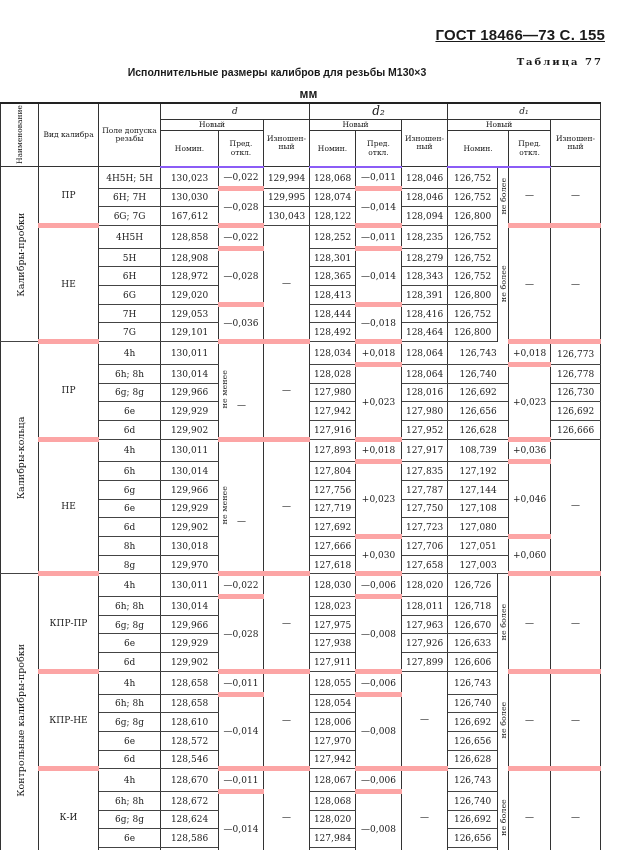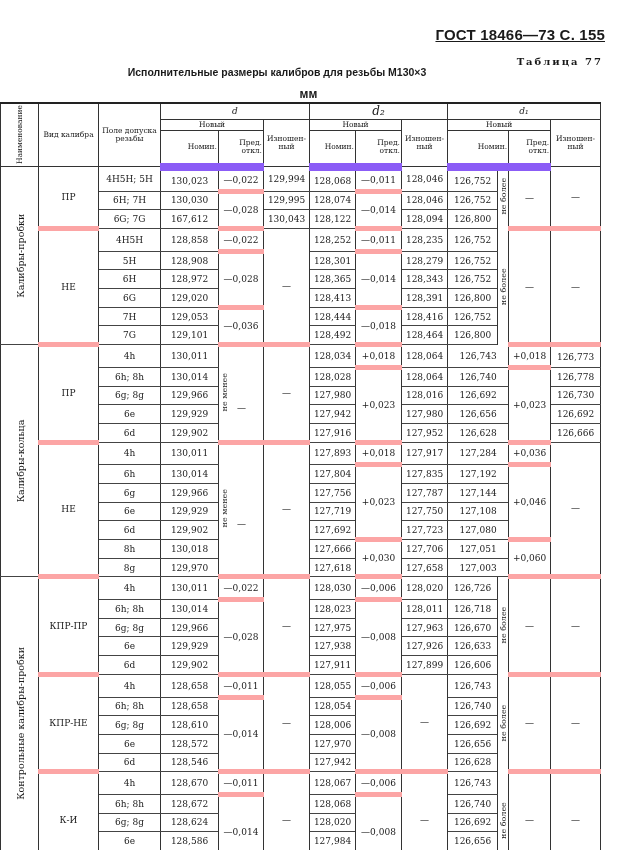--- a/index.html
+++ b/index.html
@@ -10,21 +10,21 @@
   .table-no { position: absolute; right: 14px; top: 56px; font-size: 10px; letter-spacing: 2px; font-weight: bold; }
   .title { position: absolute; left: 0; width: 554px; top: 66px; text-align: center;
            font-family: "Liberation Sans", sans-serif; font-weight: bold; font-size: 10.5px; }
   .units { position: absolute; left: 0; width: 617px; top: 87px; text-align: center;
            font-family: "Liberation Sans", sans-serif; font-weight: bold; font-size: 12px; }
   table.main { position: absolute; left: 0; top: 102px; width: 600px; border-collapse: collapse;
                table-layout: fixed; font-size: 9px; }
   table.main th { font-weight: normal; font-size: 7.5px; border: 1px solid #333; border-top: none;
                   padding: 1px; text-align: center; vertical-align: middle; line-height: 1.1; }
   table.main thead tr:first-child th { border-top: 2px solid #222; }
-  table.main thead tr:last-child th { border-bottom: 8px solid #8b5cf6; text-align: right; }
+  table.main thead tr:last-child th { border-bottom: 2px solid #8b5cf6; }
   table.main td { border-left: 1px solid #333; border-right: 1px solid #333; padding: 0 2px;
                   text-align: center; vertical-align: middle; height: 17.7px; white-space: nowrap; }
   td.val { border-bottom: 1px solid #444; }
   td.group { border-bottom: 5px solid #fca5a5; }
   td.section { writing-mode: vertical-rl; transform: rotate(180deg); font-size: 9.5px;
                border-bottom: 1px solid #444; padding: 2px 0; }
   th.vert { writing-mode: vertical-rl; transform: rotate(180deg); font-size: 7.5px; }
   td.note { writing-mode: vertical-rl; transform: rotate(180deg); font-size: 8px; width: 10px;
             border-left: 1px solid #333; padding: 0; }
   td:first-child { border-left: none; }
@@ -216,21 +216,21 @@
       </tr>
       <tr>
         <td class="group" rowspan="7">НЕ</td>
         <td class="val">4h</td>
         <td class="val" style="border-right: 1px solid rgb(51, 51, 51);">130,011</td>
         <td class="group" rowspan="7" style="text-align: left; padding-left: 1px;"><span style="writing-mode:vertical-rl;transform:rotate(180deg);font-size:8px;display:inline-block;margin-right:8px">не менее</span><span>—</span></td>
         <td class="group" rowspan="7">—</td>
         <td class="val">127,893</td>
         <td class="group" rowspan="1">+0,018</td>
         <td class="val">127,917</td>
-        <td class="val" colspan="2">127,284</td>
+        <td class="val" colspan="2">108,739</td>
         <td class="group" rowspan="1">+0,036</td>
         <td class="group" rowspan="7">—</td>
       </tr>
       <tr>
         <td class="val">6h</td>
         <td class="val" style="border-right: 1px solid rgb(51, 51, 51);">130,014</td>
         <td class="val">127,804</td>
         <td class="group" rowspan="4">+0,023</td>
         <td class="val">127,835</td>
         <td class="val" colspan="2">127,192</td>

